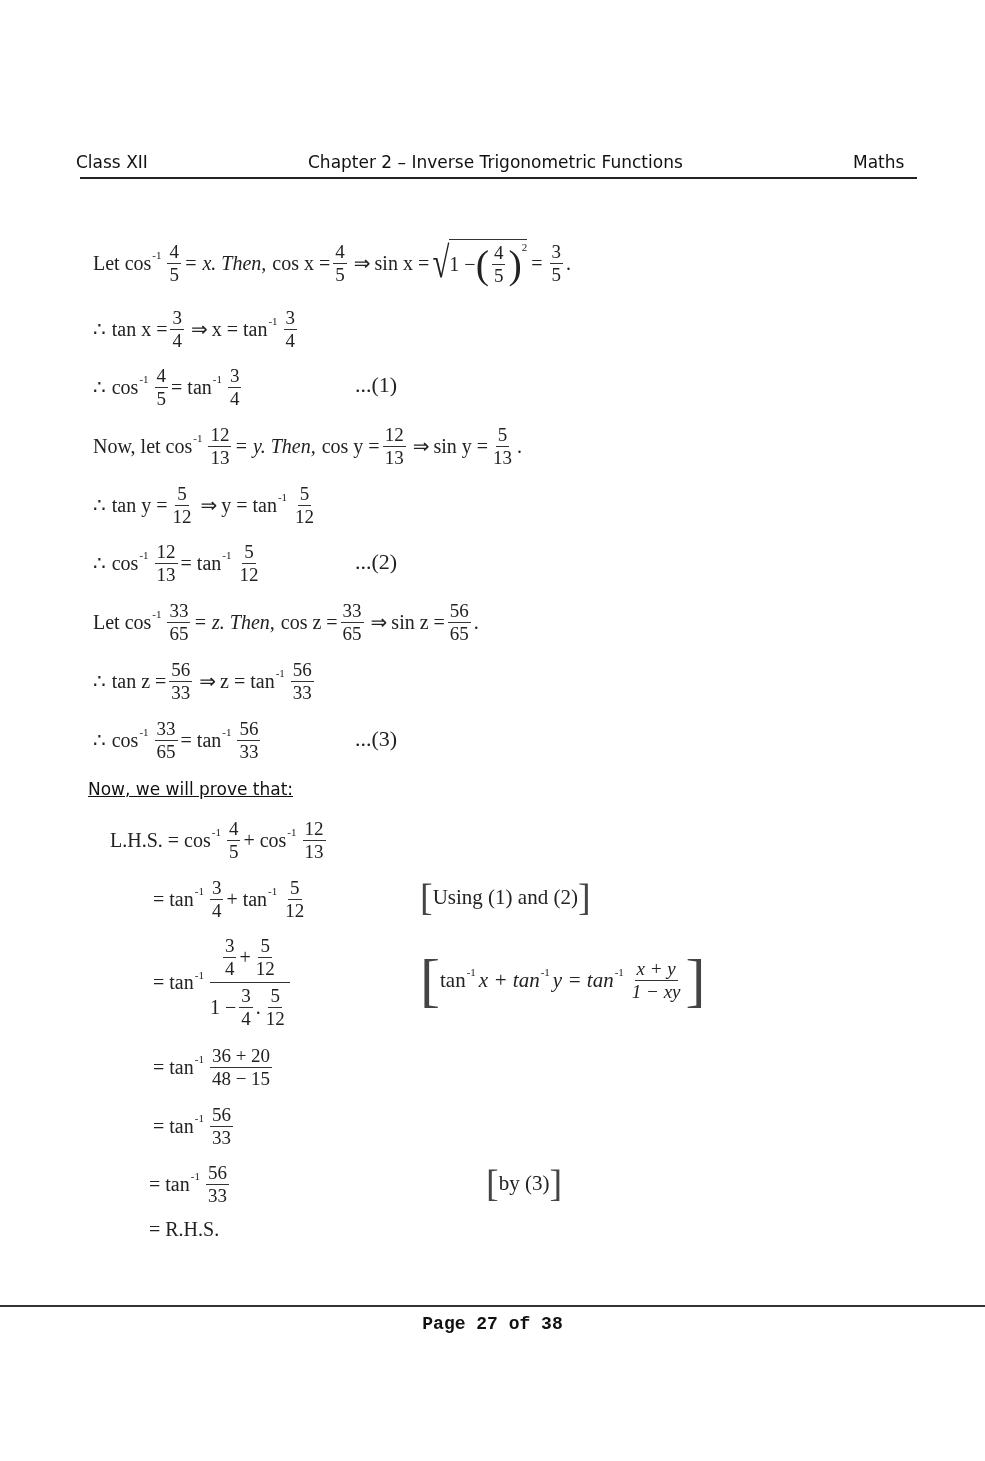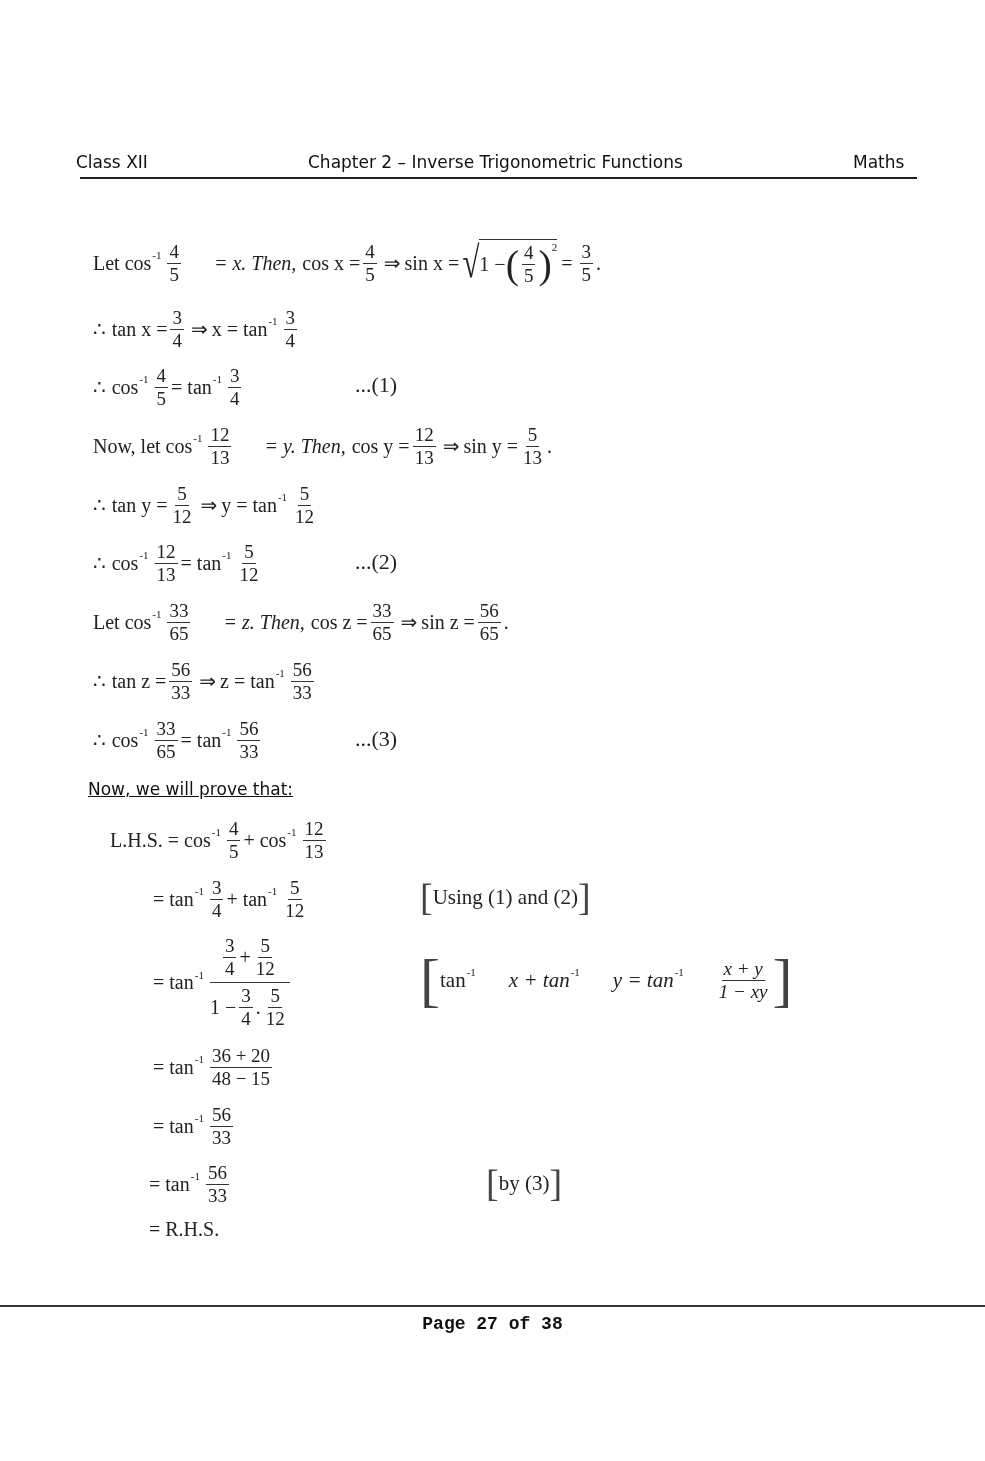--- a/index.html
+++ b/index.html
@@ -7,21 +7,21 @@
   .hdr { position:absolute; top:152px; font-family:"DejaVu Sans", sans-serif; font-size:17px; color:#111; }
   .hdr-rule { position:absolute; left:80px; top:177px; width:837px; height:0; border-top:2px solid #222; }
   .ftr-rule { position:absolute; left:0; top:1305px; width:985px; height:0; border-top:2px solid #333; }
   .ftr { position:absolute; top:1314px; left:0; width:985px; text-align:center; font-family:Liberation Mono, monospace; font-weight:bold; font-size:18px; color:#111; }
   .line { position:absolute; font-family:"Liberation Serif", serif; font-size:20px; white-space:nowrap; display:flex; align-items:center; color:#222; }
   .prose { position:absolute; font-family:"DejaVu Sans", sans-serif; font-size:17px; color:#111;text-decoration:underline; }
   .frac { display:inline-flex; flex-direction:column; align-items:center; vertical-align:middle; margin:0 3px; font-size:19px; line-height:1.15; }
   .frac .num { padding:0 2px; border-bottom:1px solid #333; }
   .frac .den { padding:0 2px; }
   sup.inv { font-size:11px; position:relative; top:-8px; margin-left:1px; margin-right:3px; }
-  .it { font-style:italic;margin-left:30px; }
+  .it { font-style:italic; }
   .sp { display:inline-block; width:6px; }
   .op { margin:0 4px; }
   .eqtag { position:absolute; font-family:"Liberation Serif", serif; font-size:22px; color:#222; }
   .note { position:absolute; font-family:"Liberation Serif", serif; font-size:21px; color:#222; display:flex; align-items:center; }
   .brk { font-size:38px; font-weight:100; color:#444; line-height:1; }
   .brk-tall { font-size:60px; font-weight:100; color:#444; line-height:1; }
   .sqrt { display:inline-flex; align-items:center; }
   .sqrt .rad { font-size:44px; line-height:1; transform:scaleX(0.7); margin-right:-4px; }
   .sqrt .body { border-top:1px solid #333; padding-top:2px; display:inline-flex; align-items:center; }
   .paren { font-size:40px; font-weight:100; line-height:1; }

